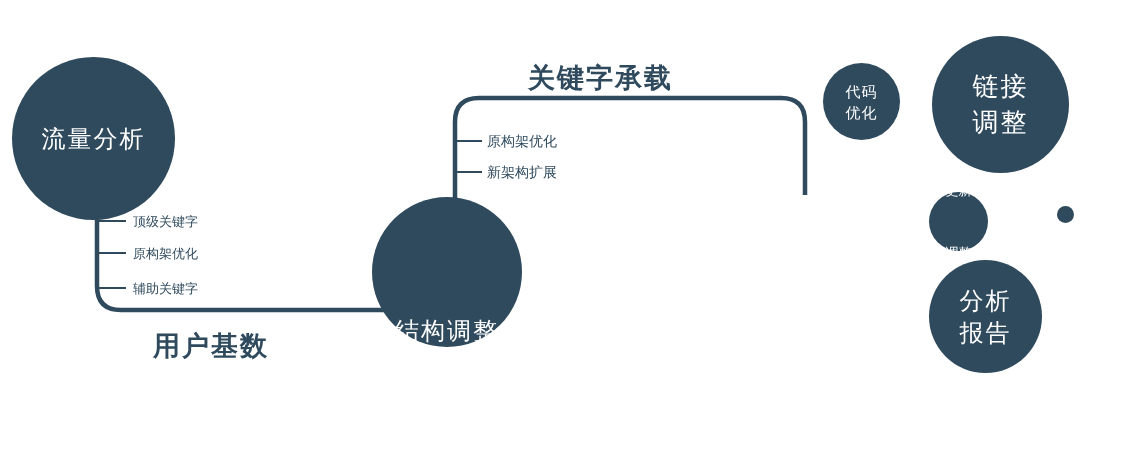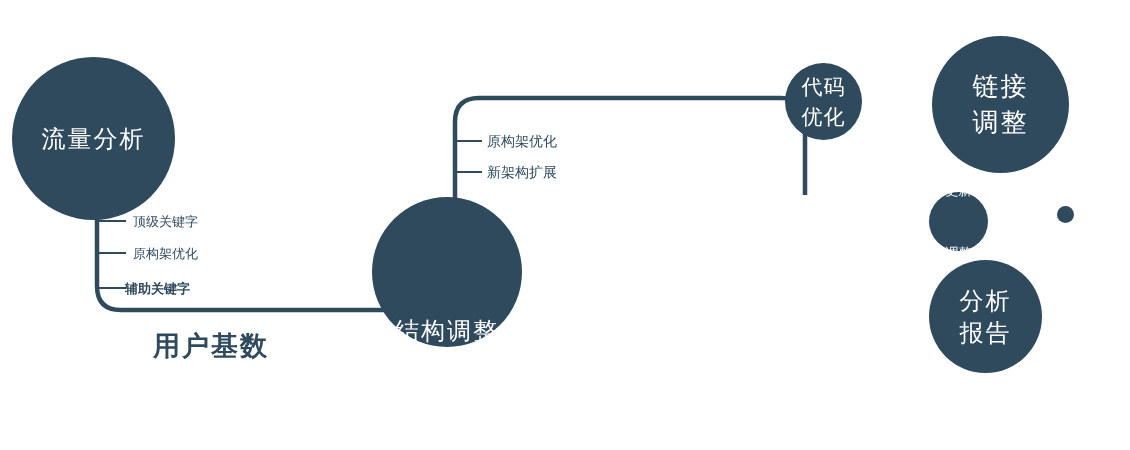--- a/index.html
+++ b/index.html
@@ -21,33 +21,33 @@
     color:var(--node-text);
     display:flex;flex-direction:column;
     align-items:center;justify-content:center;
     text-align:center;
     letter-spacing:2px;
   }
   .node span{display:block;}
   .node-traffic {left:12px;  top:57px;  width:163px;height:163px;font-size:24px;align-items:center;}
   .node-structure{left:372px;top:197px; width:150px;height:150px;font-size:24px;justify-content:flex-end;}
   .node-tracking{left:762px; top:183px; width:112px;height:112px;font-size:24px;line-height:1.3;}
-  .node-code    {left:785px; top:63px;  width:77px; height:77px; font-size:21px;line-height:1.4;letter-spacing:1px;align-items:center;}
+  .node-code    {left:823px; top:63px;  width:77px; height:77px; font-size:15px;line-height:1.4;letter-spacing:1px;align-items:center;}
   .node-link    {left:932px; top:36px;  width:137px;height:137px;font-size:26px;line-height:1.35;}
   .node-update  {left:929px; top:192px; width:59px; height:59px; font-size:13px;line-height:1.35;letter-spacing:0;gap:44px;}
   .node-dot     {left:1057px;top:206px; width:17px; height:17px;}
   .node-report  {left:929px; top:260px; width:113px;height:113px;font-size:24px;line-height:1.3;}
   .lbl{position:absolute;z-index:3;color:var(--primary);font-weight:600;letter-spacing:2px;white-space:nowrap;}
   .lbl-keyword {left:528px;top:60px; font-size:27px;}
   .lbl-userbase{left:153px;top:328px;font-size:27px;font-weight:700;}
   .lbl-effect  {left:888px;top:404px;font-size:26px;}
   .ticklbl{position:absolute;z-index:3;color:var(--primary);font-size:13px;white-space:nowrap;}
   .tl-0{left:133px;top:213px;}
   .tl-1{left:133px;top:245px;}
-  .tl-2{left:125px;top:280px;font-weight:bold;}
+  .tl-2{left:133px;top:280px;}
   .tm-0{left:487px;top:133px;font-size:14px;}
   .tm-1{left:487px;top:164px;font-size:14px;}
 </style>
 </head>
 <body>
 
 <div class="canvas">
 
   <svg class="connectors" width="1130" height="450" viewBox="0 0 1130 450">
     <path class="edge" d="M97 180 V286 Q97 310 121 310 H400"></path>
@@ -83,20 +83,21 @@
     <span>调整</span>
   </div>
 
   <div class="node node-dot"></div>
 
   <div class="node node-report">
     <span>分析</span>
     <span>报告</span>
   </div>
 
+  <div class="lbl lbl-keyword">关键字承载</div>
 
   <div class="lbl lbl-userbase">用户基数</div>
 
 
   <div class="ticklbl tl-0">顶级关键字</div>
   <div class="ticklbl tl-1">原构架优化</div>
   <div class="ticklbl tl-2">辅助关键字</div>
 
   <div class="ticklbl tm-0">原构架优化</div>
   <div class="ticklbl tm-1">新架构扩展</div>

